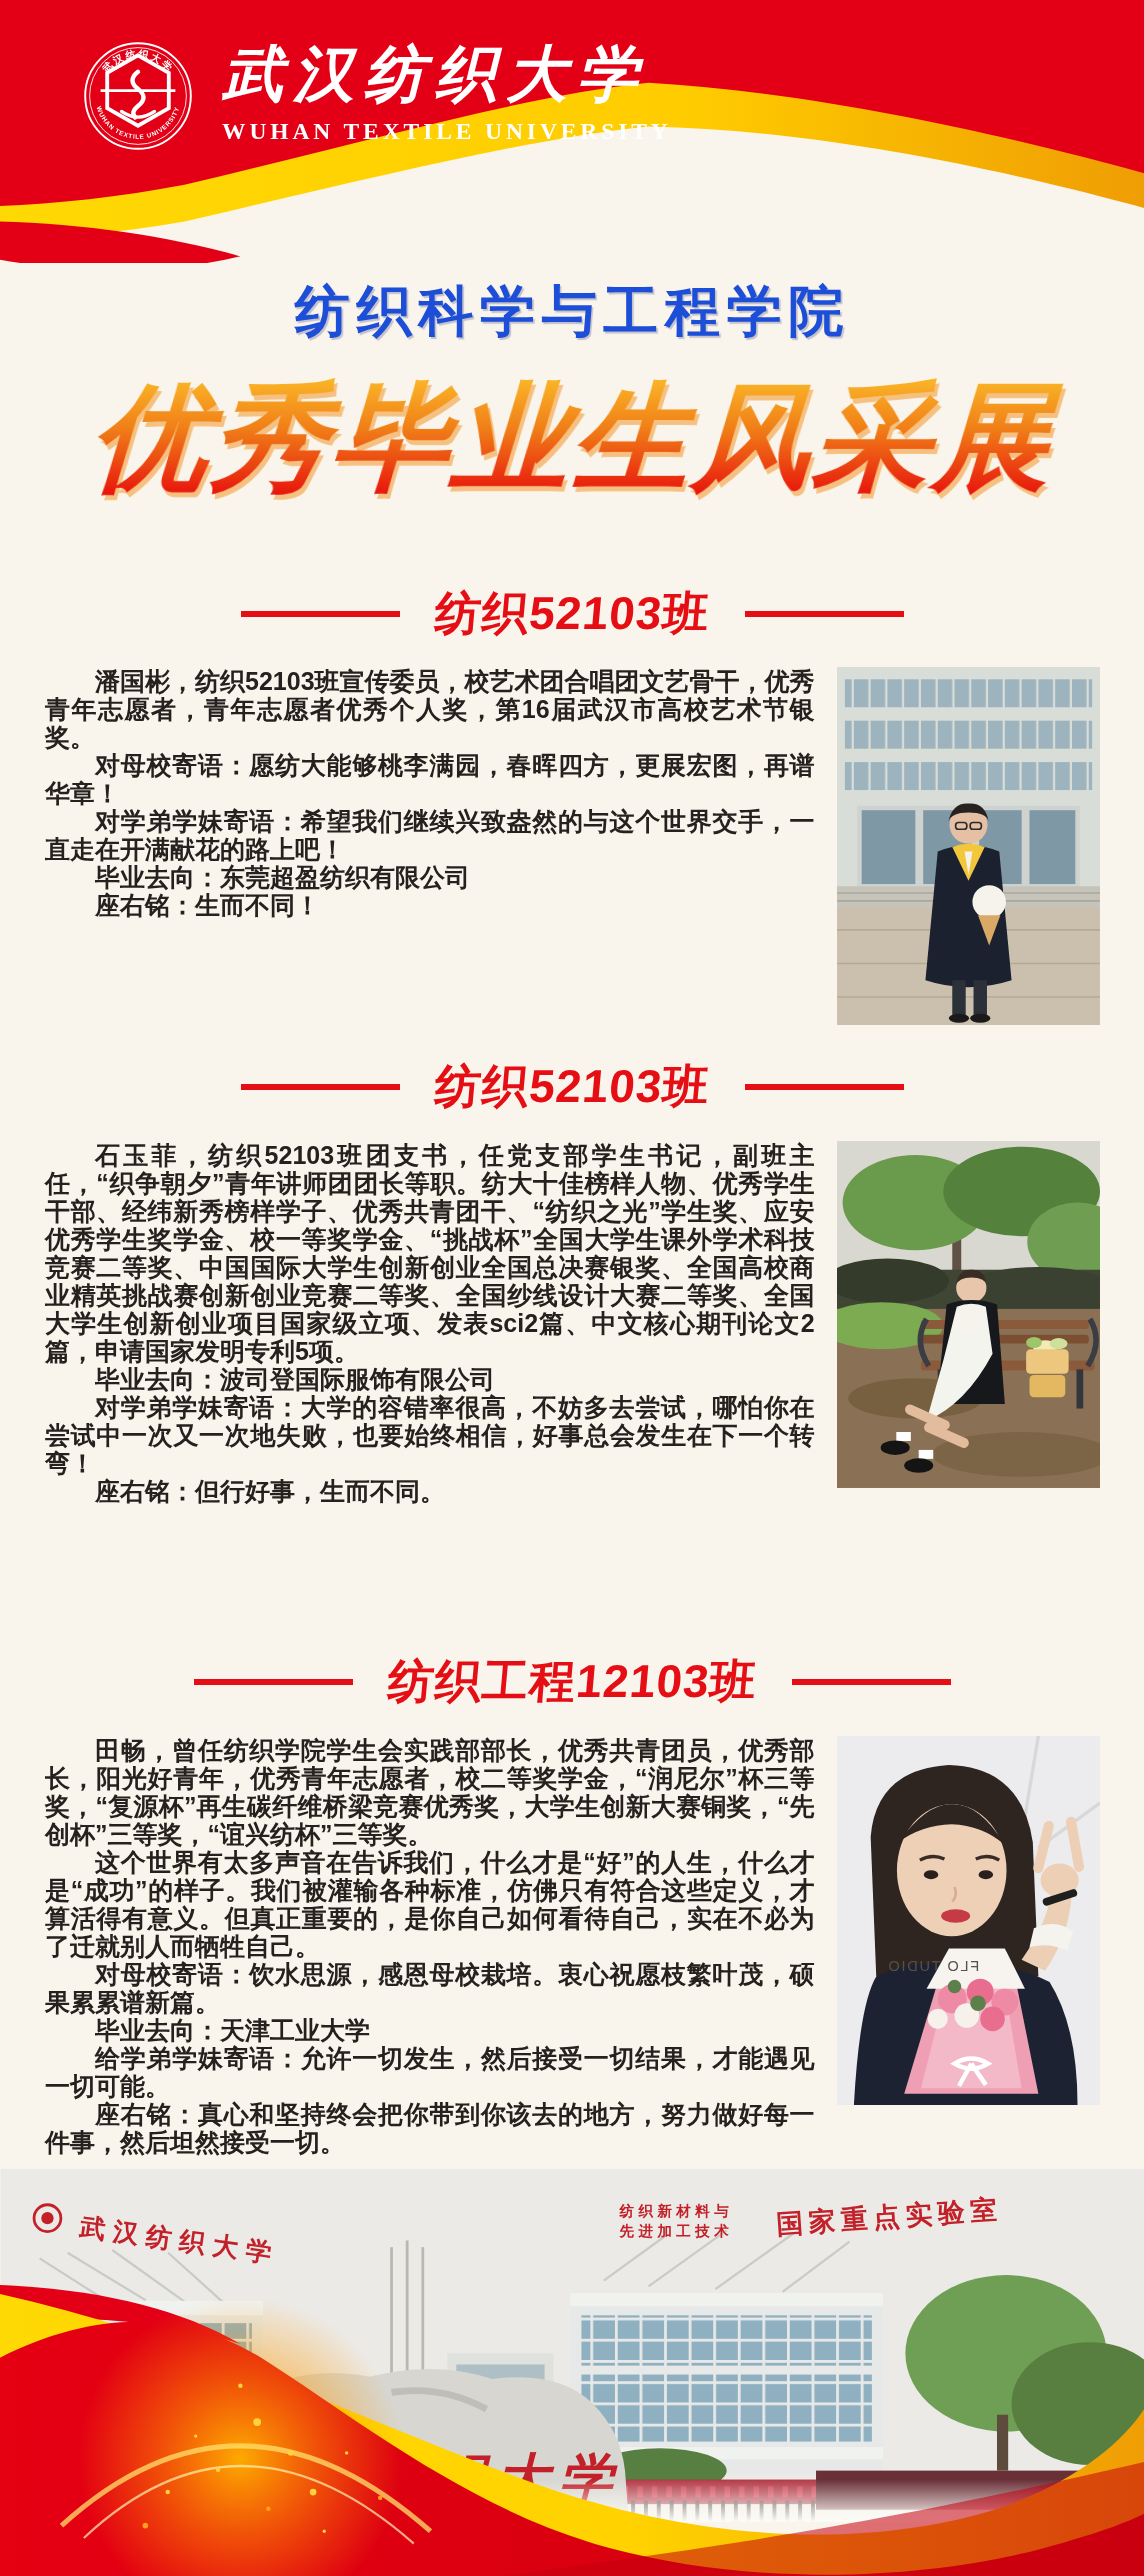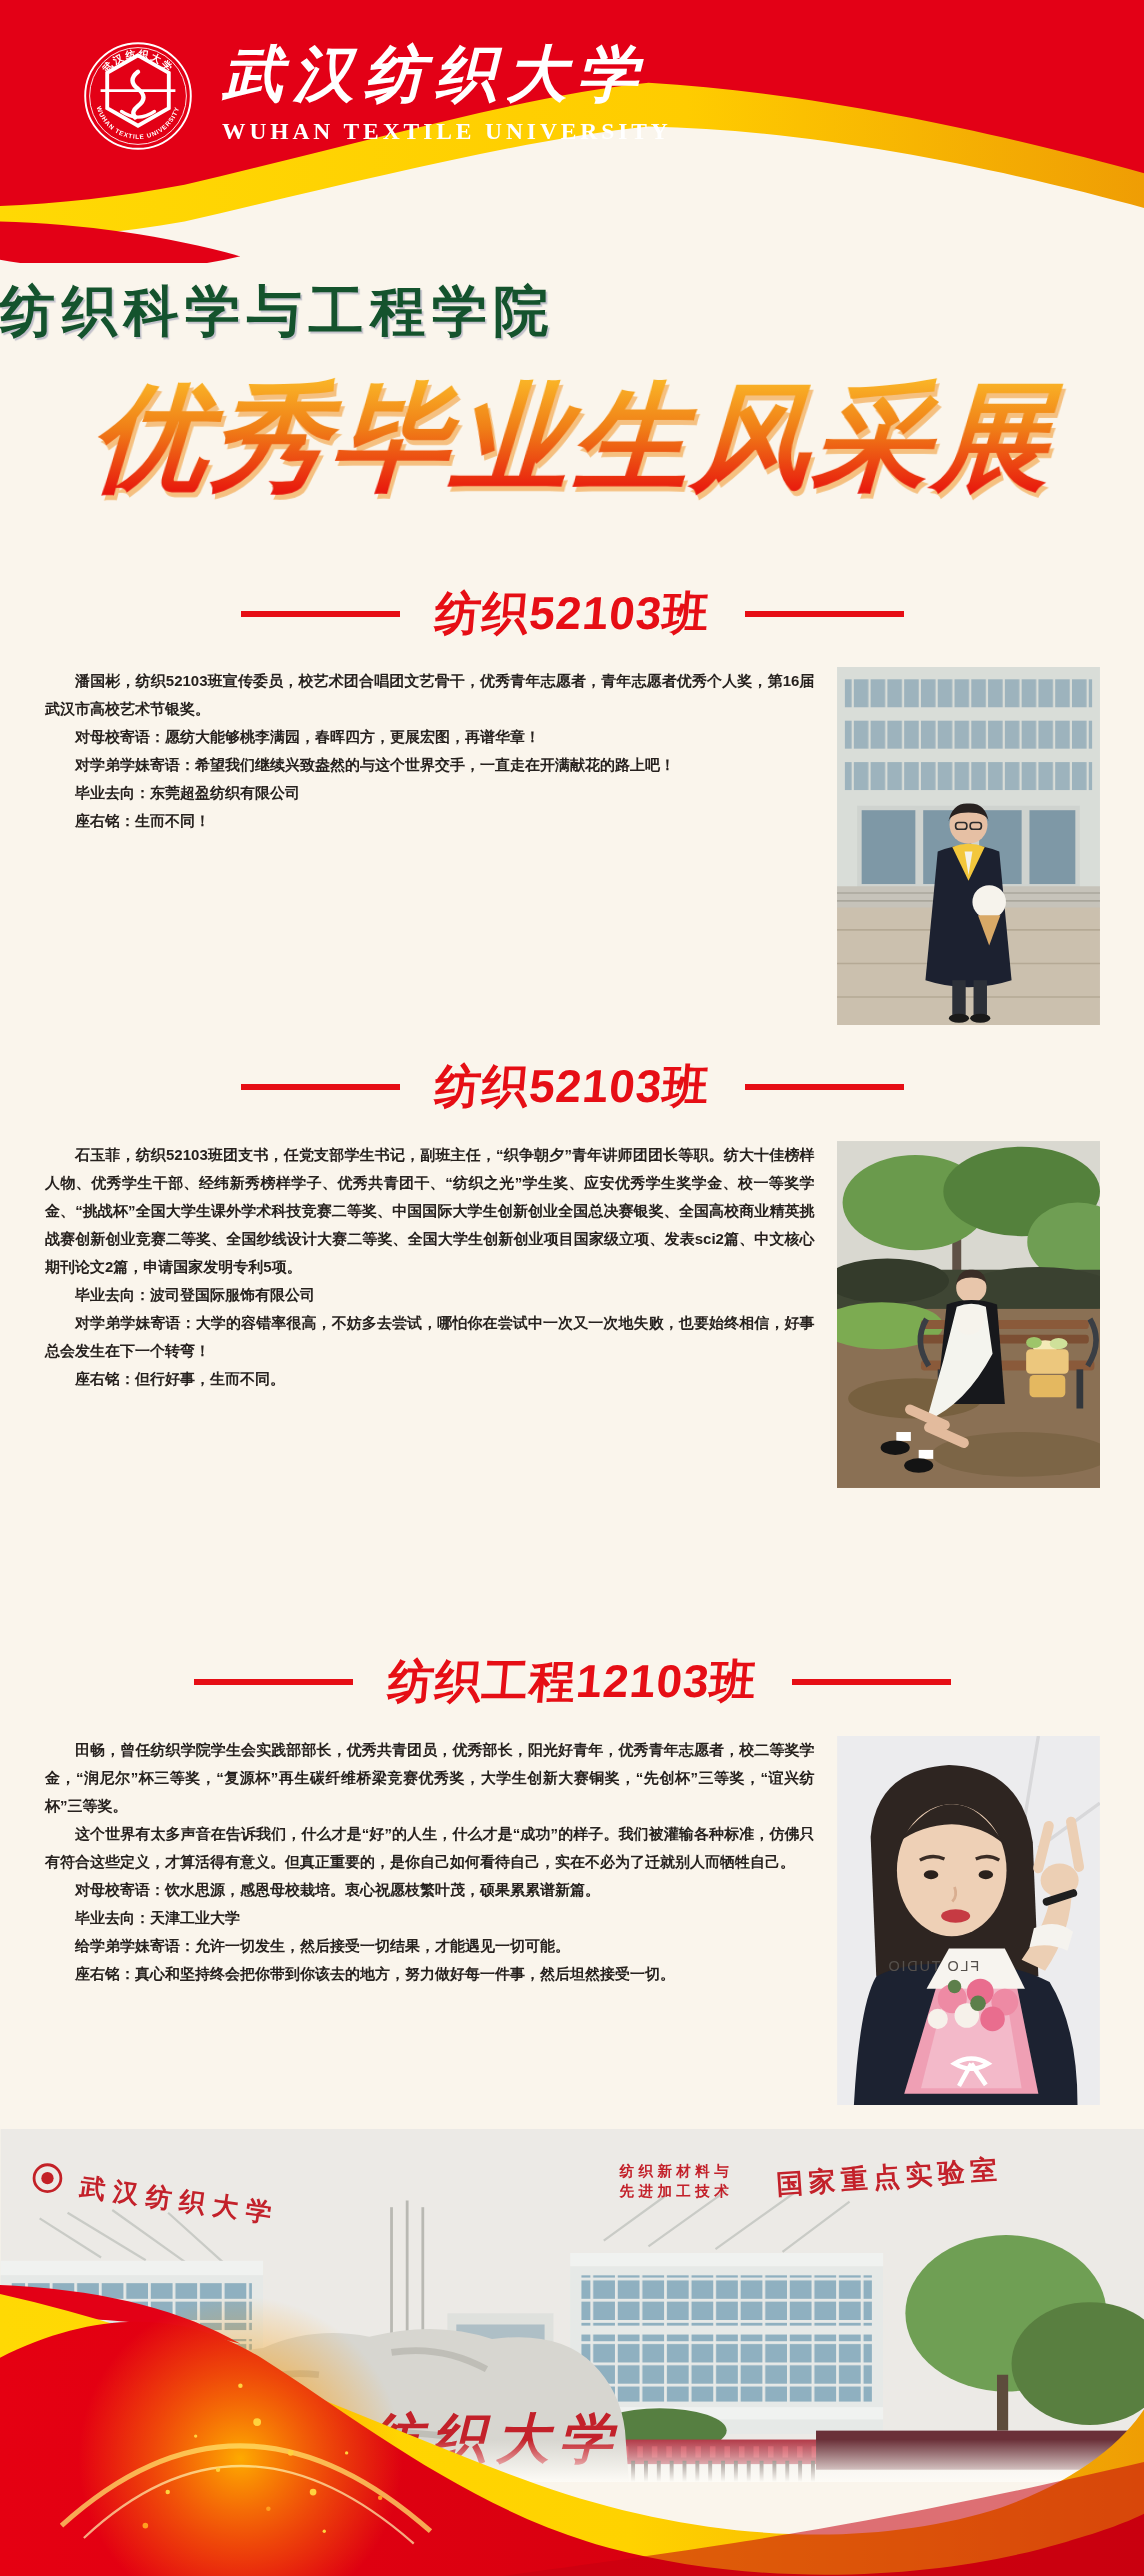--- a/index.html
+++ b/index.html
@@ -16,22 +16,22 @@
   .uni-cn{
     font-family:"Liberation Serif","DejaVu Serif",serif;font-style:italic;font-weight:700;
     font-size:61px;line-height:1.15;color:#ffffff;letter-spacing:10px;white-space:nowrap;
   }
   .uni-en{
     font-family:"Liberation Serif","DejaVu Serif",serif;font-weight:700;
     font-size:23.5px;color:#ffffff;letter-spacing:3.9px;margin-top:7.8px;white-space:nowrap;
   }
   
   .college-title{
-    margin-top:14.5px;text-align:left;
-    font-size:55px;line-height:1.2;font-weight:800;color:#14532d;letter-spacing:6.7px;
+    margin-top:14.5px;text-align:center;
+    font-size:55px;line-height:1.2;font-weight:800;color:#1d4ed8;letter-spacing:6.7px;
     text-shadow:1.7px 2.2px 1.1px rgba(90,95,140,.35);
   }
   .showcase{
     margin-top:24.6px;text-align:center;
     font-family:"Liberation Serif","DejaVu Serif",serif;
     font-size:117px;line-height:1.22;font-weight:900;font-style:italic;letter-spacing:3.4px;
     transform:skewX(-3deg);
     color:#e8420b;
     background:linear-gradient(180deg,#fcc12b 0%,#f07f17 42%,#e8150d 88%);
     -webkit-background-clip:text;background-clip:text;
@@ -46,21 +46,21 @@
   .banner.first{margin-top:72px;}
   .banner.second{margin-top:17px;}
   .banner.third{margin-top:7.8px;}
   .banner .line{width:159px;height:6.1px;background:#e60e15;}
   .banner .label{
     font-size:46px;font-weight:900;color:#e60e15;letter-spacing:1.1px;
     transform:skewX(-5deg);white-space:nowrap;
   }
   
   .section{display:flex;gap:22.4px;padding:0 45px;margin-top:22.4px;}
-  .section .text{flex:1;font-size:15px;line-height:28px;font-weight:700;color:#26211e;text-align:justify;}
+  .section .text{flex:1;font-size:25px;line-height:28px;font-weight:700;color:#26211e;text-align:justify;}
   .section .text p{margin:0;text-indent:2em;}
   .photo{flex:0 0 263px;}
   .photo svg{display:block;}
   .s1{min-height:372px;}
   .s2{min-height:503px;}
   .s3{min-height:380px;}
   
   .campus{margin-top:13.4px;height:353px;position:relative;}
   .campus svg{position:absolute;left:0;top:0;}
   

